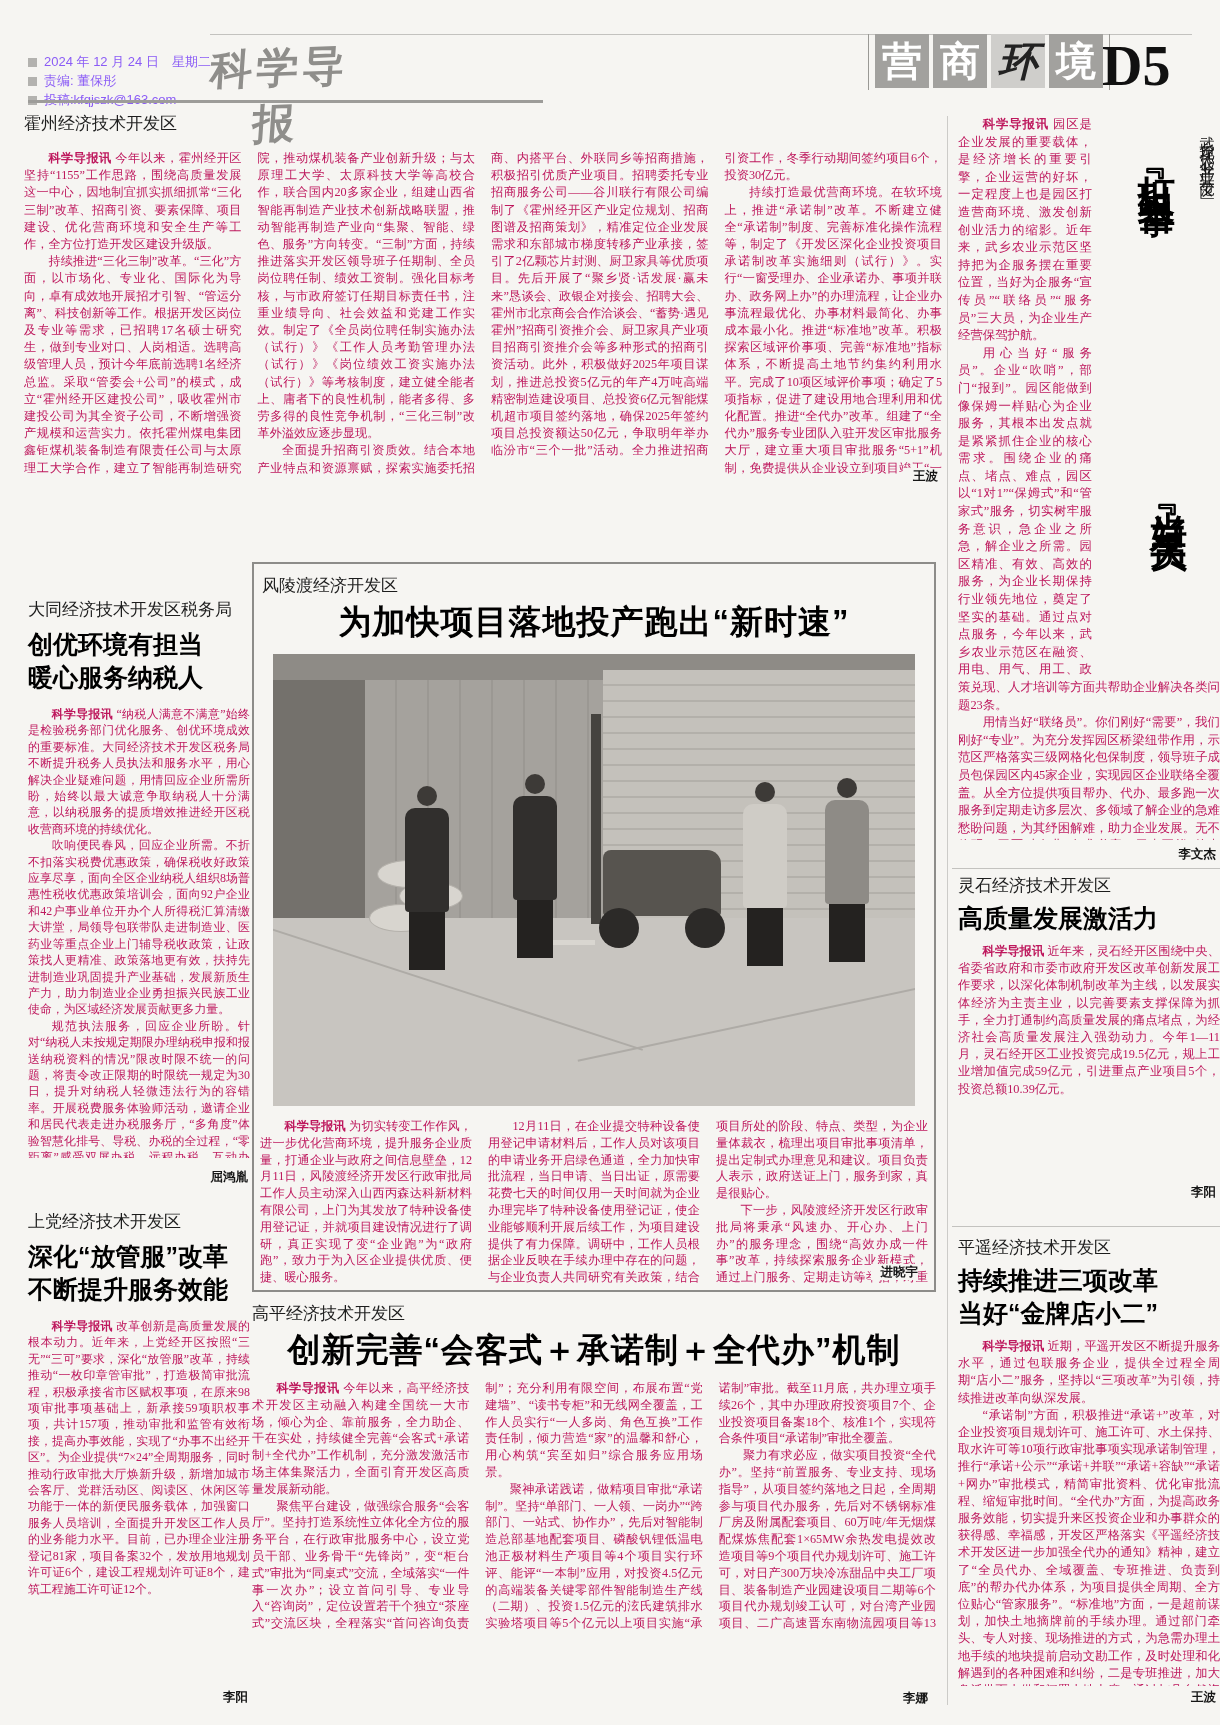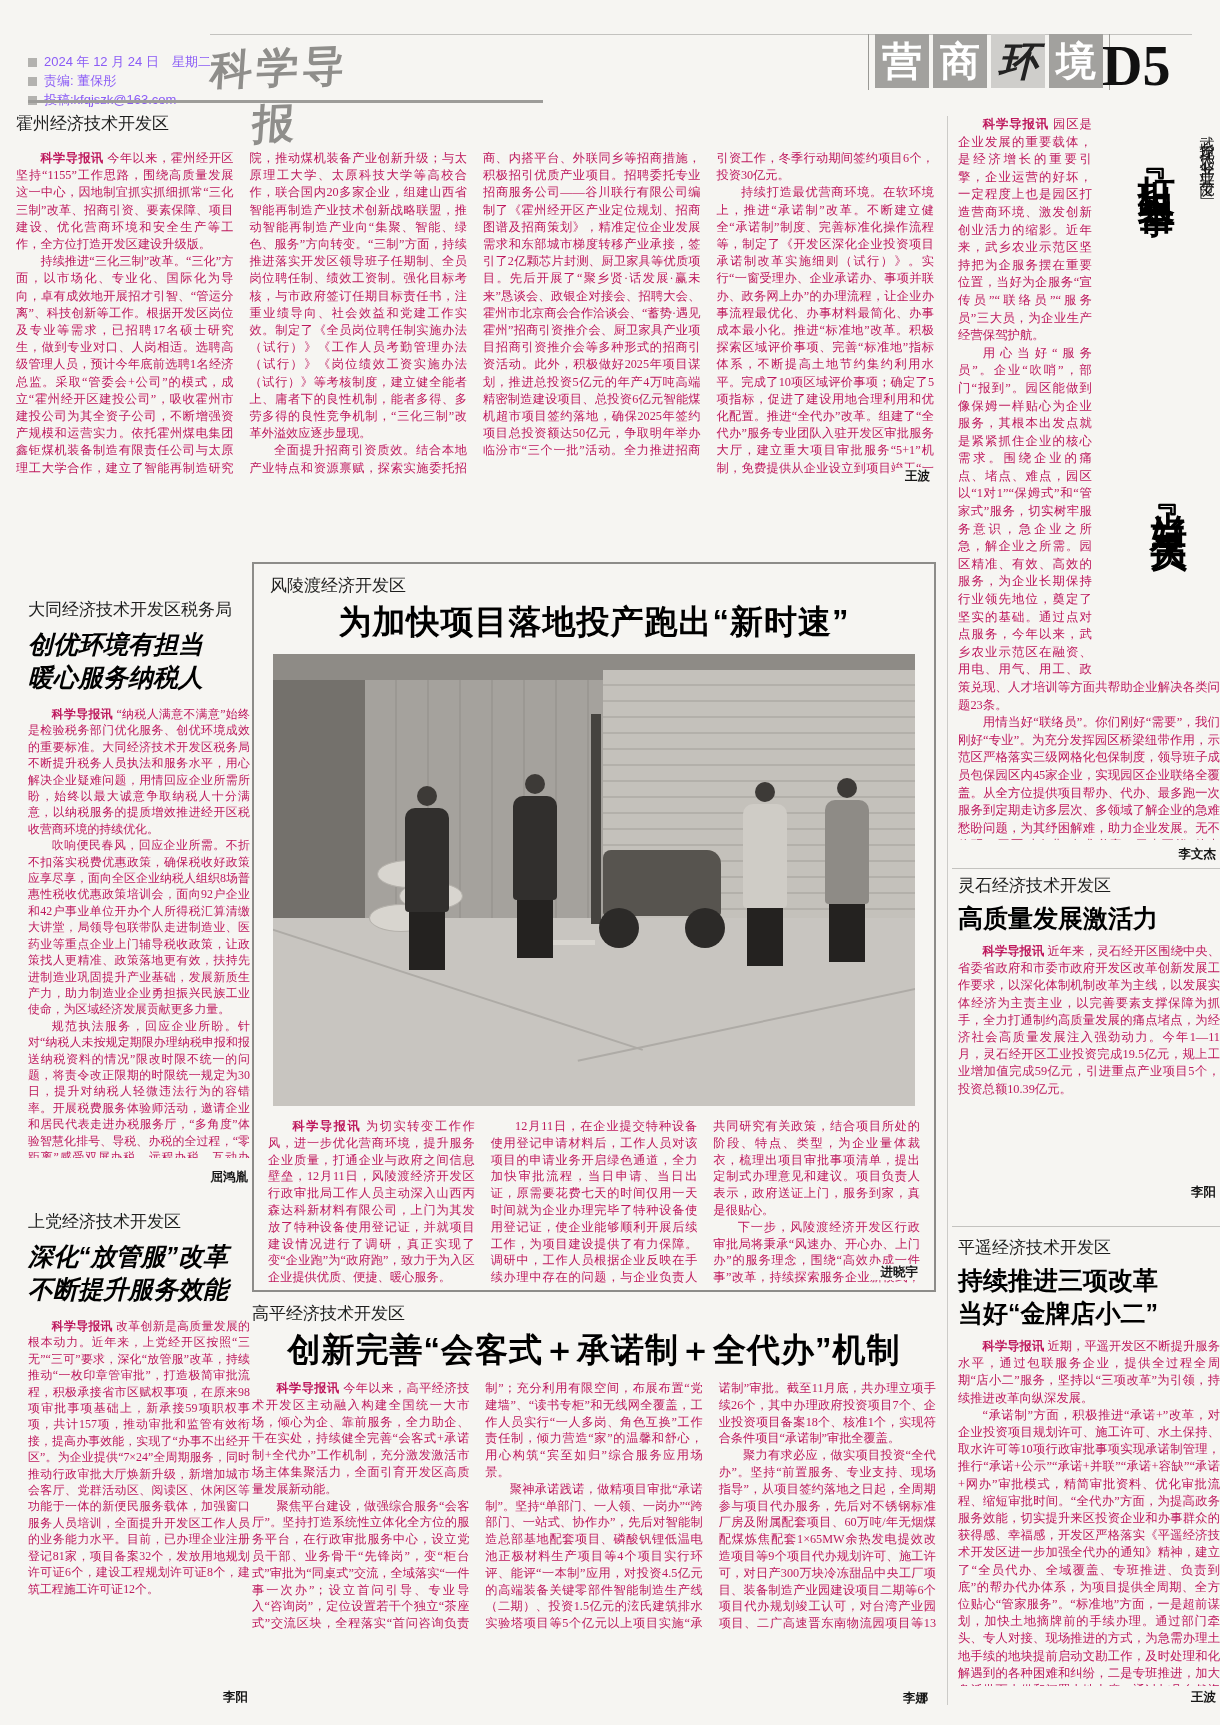--- a/index.html
+++ b/index.html
@@ -26,21 +26,21 @@
   .hl-lg{font:900 33px/40px "Liberation Sans","DejaVu Sans",sans-serif;letter-spacing:1px;color:#000;text-align:center;}
   .hl-md{font:900 25px/33px "Liberation Sans","DejaVu Sans",sans-serif;color:#000;}
   .body{text-align:justify;color:#be185d;}
   .body p{margin:0;text-indent:2em;}
   .body .lead{font-family:"Liberation Sans","DejaVu Sans",sans-serif;font-weight:bold;}
   .byline{position:absolute;font:bold 12.5px/16px "Liberation Sans","DejaVu Sans",sans-serif;
           background:#f6f5f2;padding-left:10px;}
   .cols4{column-count:4;column-gap:16px;height:334px;overflow:hidden;font-size:12.2px;line-height:17.2px;}
   .cols3{column-count:3;column-gap:16px;overflow:hidden;font-size:12.2px;line-height:16.8px;}
   
-  #a-main{position:absolute;left:16px;top:114px;width:918px;}
+  #a-main{position:absolute;left:24px;top:114px;width:918px;}
   #a-main .kicker{margin-bottom:8px;}
   #a-main .bodywrap{position:relative;margin-top:16px;}
   
   .vdiv{position:absolute;left:947px;top:116px;width:1px;height:1589px;background:#ccCBc8;}
   
   #a-wx{position:absolute;left:958px;top:116px;width:262px;height:748px;}
   #a-wx .body{font-size:12.4px;line-height:17.6px;height:724px;overflow:hidden;}
   .wx-float{float:right;width:128px;height:548px;}
   .wx-vert{position:absolute;top:4px;right:0;width:126px;height:550px;}
   .wx-vkick{position:absolute;right:2px;top:4px;writing-mode:vertical-rl;
@@ -50,25 +50,25 @@
   .wx-vt.t1{right:42px;top:26px;}
   .wx-vt.t2{right:30px;top:362px;}
   
   .rail{position:absolute;left:958px;width:262px;}
   .rail .kicker{margin-bottom:6px;}
   .rail .hl-md{margin:0 0 8px 0;}
   .rail .body{font-size:12.3px;line-height:17.2px;overflow:hidden;position:relative;}
   
   .leftcol{position:absolute;left:28px;width:222px;}
   .leftcol .kicker{margin-bottom:8px;}
-  .leftcol .hl-md{margin:0 0 12px 0;font-style:italic;}
+  .leftcol .hl-md{margin:0 0 12px 0;}
   .leftcol .body{font-size:11.9px;line-height:16.4px;overflow:hidden;}
   
   #a-fld{position:absolute;left:252px;top:562px;width:684px;height:730px;border:2px solid #8d8c89;
-         box-sizing:border-box;background:#f6f5f2;padding:10px 14px;}
+         box-sizing:border-box;background:#f6f5f2;padding:10px 6px;}
   #a-fld .kicker{margin:2px 0 6px 2px;}
   #a-fld .caption{margin-top:12px;height:178px;}
   
   .photo{position:relative;width:642px;height:452px;margin:12px auto 0;background:#b1aea9;overflow:hidden;}
   .ph-beam{position:absolute;left:0;top:0;width:100%;height:26px;background:#8e8b86;}
   .ph-door{position:absolute;left:330px;top:16px;width:312px;height:248px;background:#c4c1bb;
            background-image:repeating-linear-gradient(to bottom,#c4c1bb 0 14px,#b3b0aa 14px 16px);}
   .ph-doorway{position:absolute;left:0;top:26px;width:92px;height:238px;background:#74716c;}
   .ph-wall{position:absolute;left:92px;top:26px;width:238px;height:238px;background:#a5a29d;
            background-image:repeating-linear-gradient(to right,#a5a29d 0 30px,#9b9893 30px 32px);}

